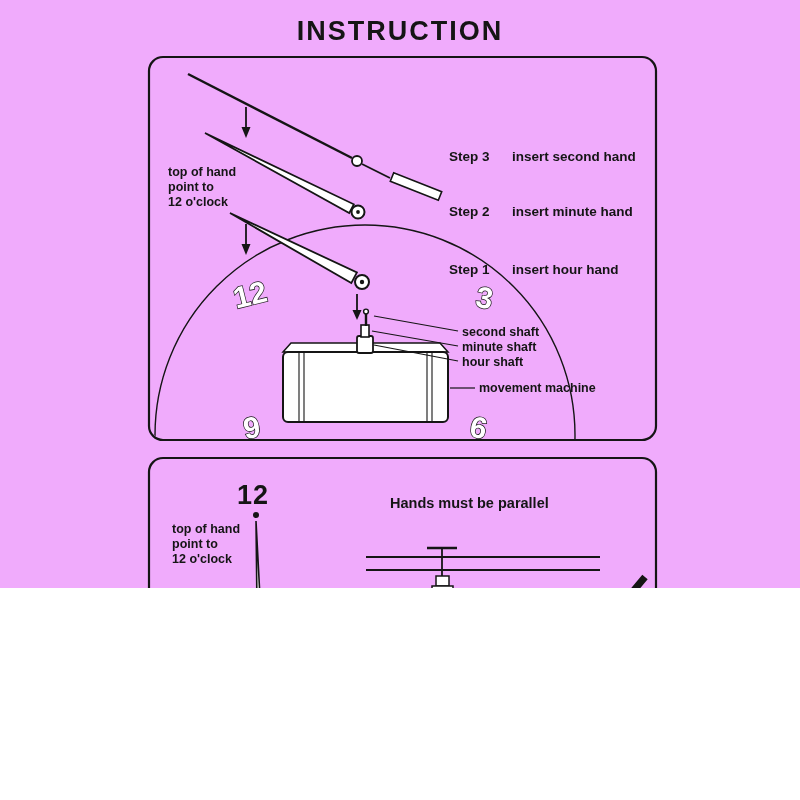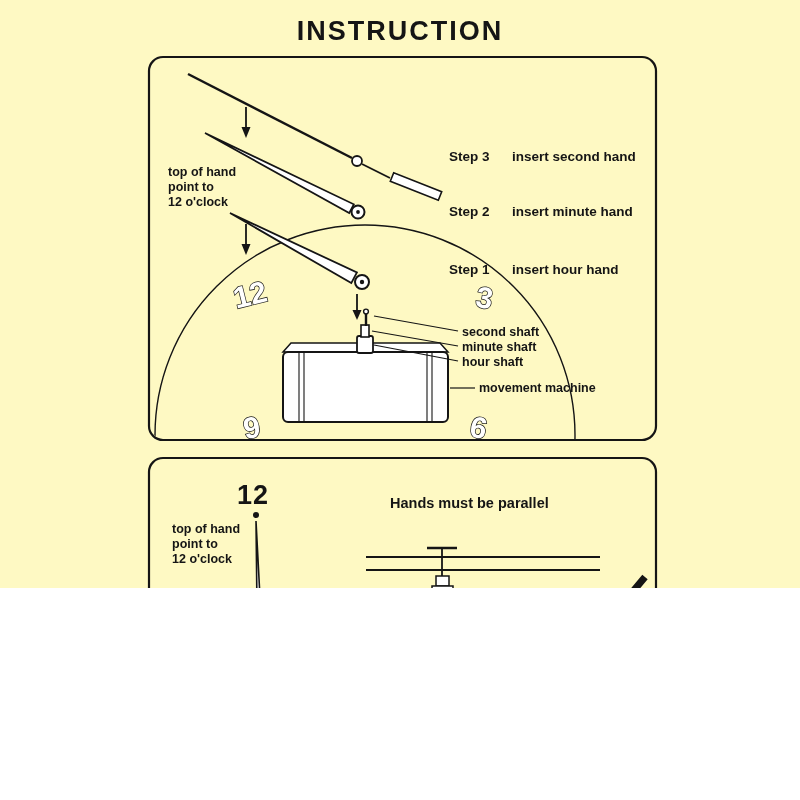--- a/index.html
+++ b/index.html
@@ -1,18 +1,18 @@
 <!DOCTYPE html>
 <html><head>
 <meta charset="utf-8">
 <style>
   html, body { margin: 0; padding: 0; background: #ffffff; }
   .page {
     width: 800px; height: 588px; position: relative;
-    background: #fef9c3;
+    background: #f0abfc;
     font-family: "Liberation Sans", sans-serif;
   }
   svg { display: block; }
   text { fill: #151515; font-family: "Liberation Sans", sans-serif; }
   .title-text { font-weight: bold; font-size: 27px; letter-spacing: 2px; }
   .lbl { font-weight: bold; font-size: 13.5px; }
   .small-lbl { font-weight: bold; font-size: 12.5px; }
   .heading { font-weight: bold; font-size: 14.5px; }
   .clock-num {
     font-weight: bold; font-size: 30px;

